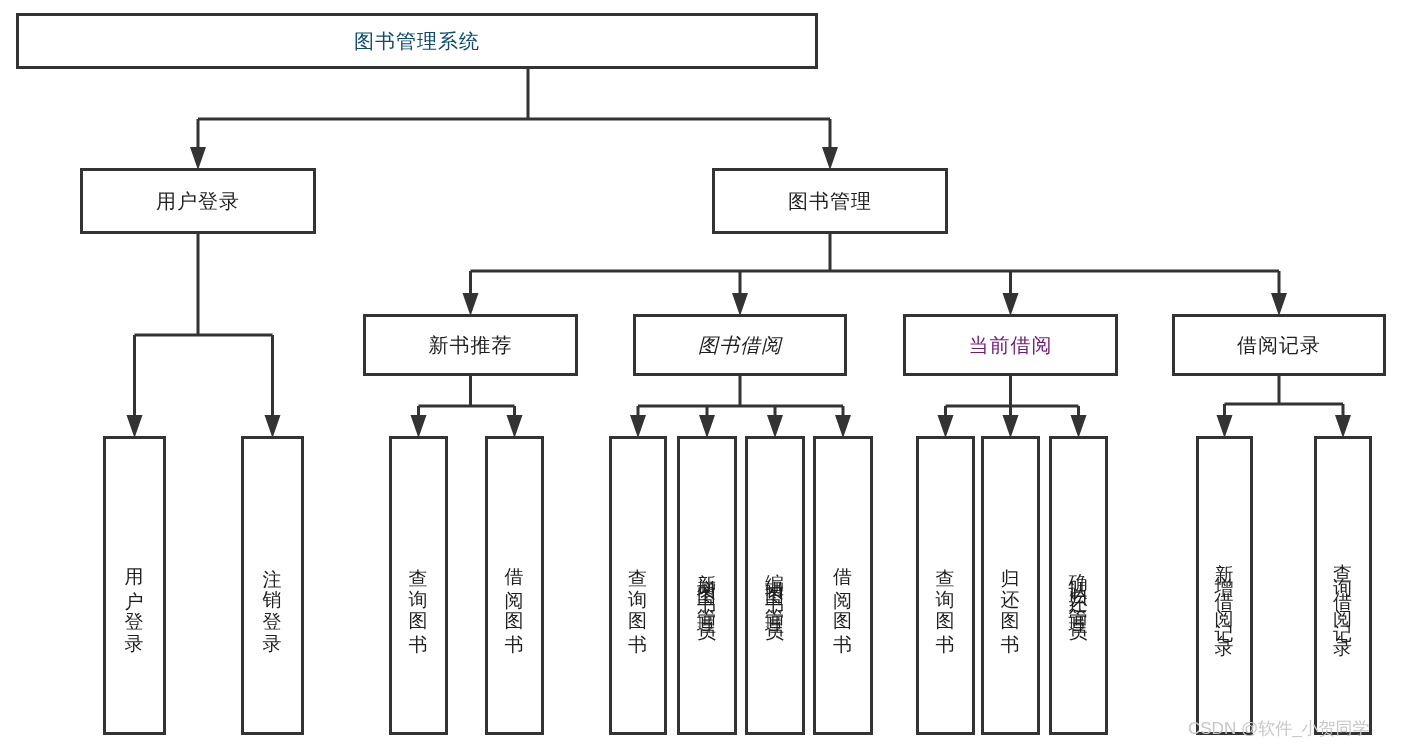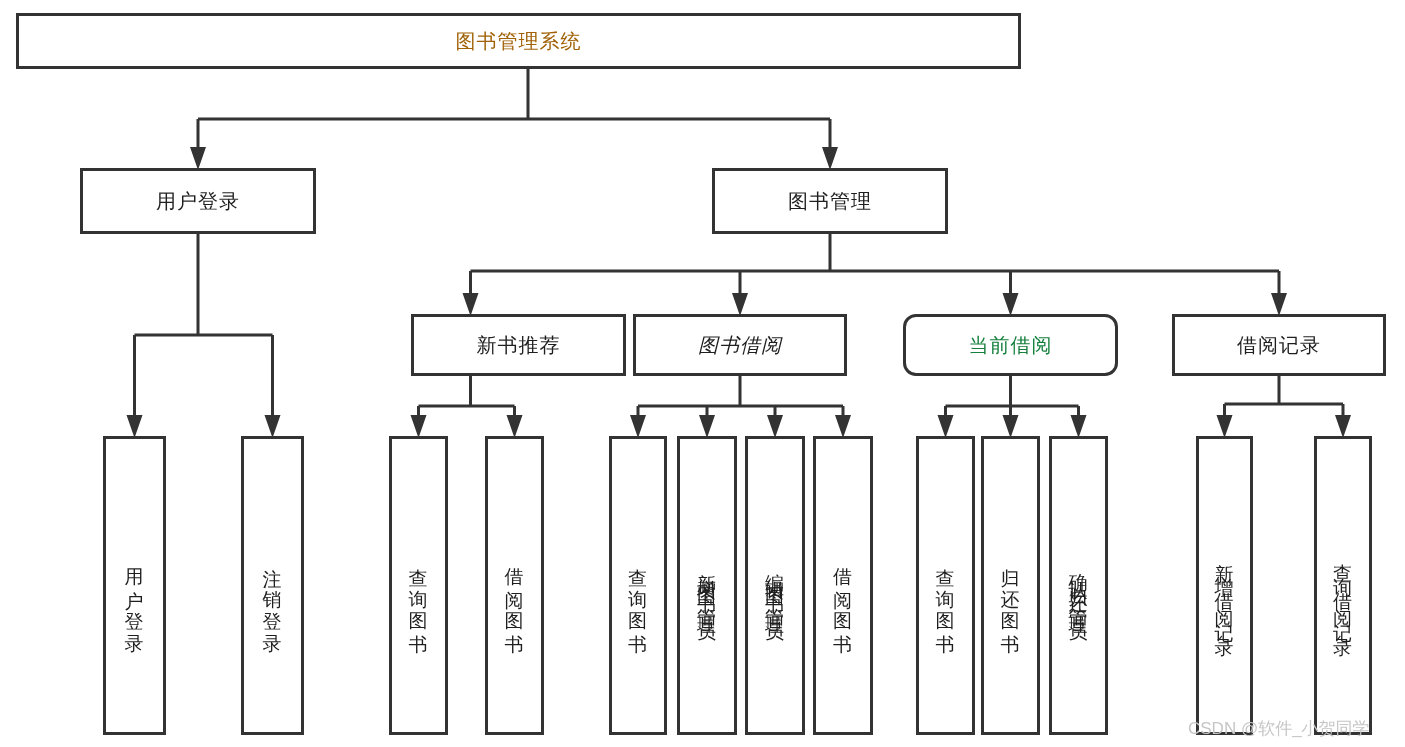--- a/index.html
+++ b/index.html
@@ -60,36 +60,36 @@
 </style>
 </head>
 <body>
 
 <div class="canvas">
   <svg class="wires" width="1405" height="747" viewBox="0 0 1405 747">
     <path fill="none" stroke="#333333" stroke-width="3" d="M528,69L528,119M198,119L830,119M198,119L198,157.5M830,119L830,157.5M198,234L198,335M134.5,335L272.5,335M134.5,335L134.5,425.5M272.5,335L272.5,425.5M830,234L830,271M470.5,271L1279,271M470.5,271L470.5,303.5M740,271L740,303.5M1010.5,271L1010.5,303.5M1279,271L1279,303.5M470.5,376L470.5,406M418.5,406L514.5,406M418.5,406L418.5,425.5M514.5,406L514.5,425.5M740,376L740,406M638,406L843,406M638,406L638,425.5M707,406L707,425.5M775,406L775,425.5M843,406L843,425.5M1010.5,376L1010.5,406M945.5,406L1078.5,406M945.5,406L945.5,425.5M1010.5,406L1010.5,425.5M1078.5,406L1078.5,425.5M1279,376L1279,404M1224.5,404L1343,404M1224.5,404L1224.5,425.5M1343,404L1343,425.5"></path>
     <path fill="#333333" stroke="none" d="M190,147L206,147L198,170ZM822,147L838,147L830,170ZM126.5,415L142.5,415L134.5,438ZM264.5,415L280.5,415L272.5,438ZM462.5,293L478.5,293L470.5,316ZM732,293L748,293L740,316ZM1002.5,293L1018.5,293L1010.5,316ZM1271,293L1287,293L1279,316ZM410.5,415L426.5,415L418.5,438ZM506.5,415L522.5,415L514.5,438ZM630,415L646,415L638,438ZM699,415L715,415L707,438ZM767,415L783,415L775,438ZM835,415L851,415L843,438ZM937.5,415L953.5,415L945.5,438ZM1002.5,415L1018.5,415L1010.5,438ZM1070.5,415L1086.5,415L1078.5,438ZM1216.5,415L1232.5,415L1224.5,438ZM1335,415L1351,415L1343,438Z"></path>
   </svg>
   <div class="watermark">CSDN @软件_小贺同学</div>
-<div class="node node-h" style="left: 16px; top: 13px; width: 1005px; height: 56px; border-color: rgb(51, 51, 51); background: rgb(255, 255, 255); color: #a16207; justify-content: center;">
+<div class="node node-h" style="left: 16px; top: 13px; width: 802px; height: 56px; border-color: rgb(51, 51, 51); background: rgb(255, 255, 255); color: #0c4a6e; justify-content: center;">
       <span class="label ">图书管理系统</span>
     </div>
     <div class="node node-h" style="left: 80px; top: 168px; width: 236px; height: 66px; border-color: rgb(51, 51, 51); background: rgb(255, 255, 255); color: rgb(31, 31, 31);">
       <span class="label ">用户登录</span>
     </div>
     <div class="node node-h" style="left: 712px; top: 168px; width: 236px; height: 66px; border-color: rgb(51, 51, 51); background: rgb(255, 255, 255); color: rgb(31, 31, 31);">
       <span class="label ">图书管理</span>
     </div>
-    <div class="node node-h" style="left: 363px; top: 314px; width: 215px; height: 62px; border-color: rgb(51, 51, 51); background: rgb(255, 255, 255); color: rgb(31, 31, 31); margin-left: 48px;">
+    <div class="node node-h" style="left: 363px; top: 314px; width: 215px; height: 62px; border-color: rgb(51, 51, 51); background: rgb(255, 255, 255); color: rgb(31, 31, 31);">
       <span class="label ">新书推荐</span>
     </div>
     <div class="node node-h" style="left: 633px; top: 314px; width: 214px; height: 62px; border-color: rgb(51, 51, 51); background: rgb(255, 255, 255); color: rgb(31, 31, 31); font-style: italic;">
       <span class="label ">图书借阅</span>
     </div>
-    <div class="node node-h" style="left: 903px; top: 314px; width: 215px; height: 62px; border-color: rgb(51, 51, 51); background: rgb(255, 255, 255); color: #15803d; border-radius: 13px;">
+    <div class="node node-h" style="left: 903px; top: 314px; width: 215px; height: 62px; border-color: rgb(51, 51, 51); background: rgb(255, 255, 255); color: #701a75;">
       <span class="label ">当前借阅</span>
     </div>
     <div class="node node-h" style="left: 1172px; top: 314px; width: 214px; height: 62px; border-color: rgb(51, 51, 51); background: rgb(255, 255, 255); color: rgb(31, 31, 31); text-align: right;">
       <span class="label ">借阅记录</span>
     </div>
     <div class="node node-v" style="left: 103px; top: 436px; width: 63px; height: 299px; border-color: rgb(51, 51, 51); background: rgb(255, 255, 255); color: rgb(31, 31, 31);">
       <span class="label sp-wide">用户登录</span>
     </div>
     <div class="node node-v" style="left: 241px; top: 436px; width: 63px; height: 299px; border-color: rgb(51, 51, 51); background: rgb(255, 255, 255); color: rgb(31, 31, 31);">
       <span class="label sp-wide">注销登录</span>

